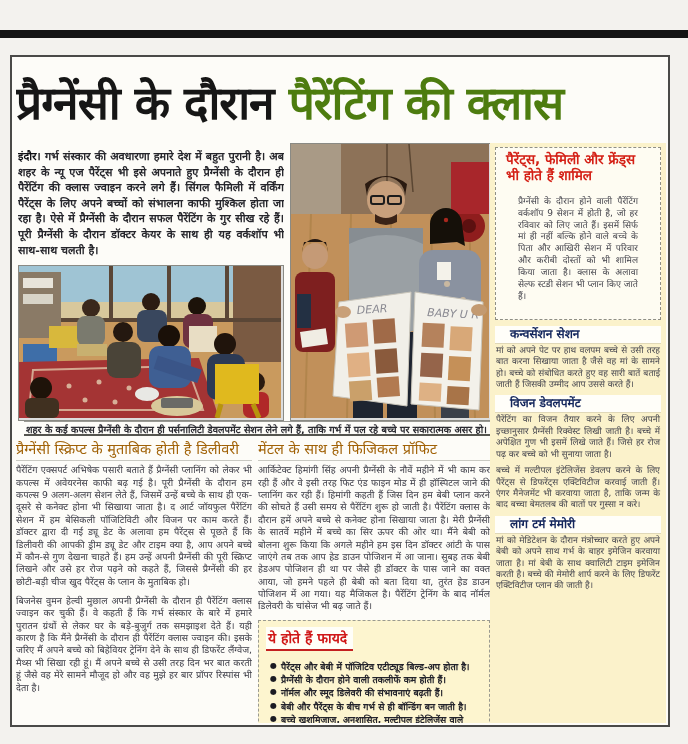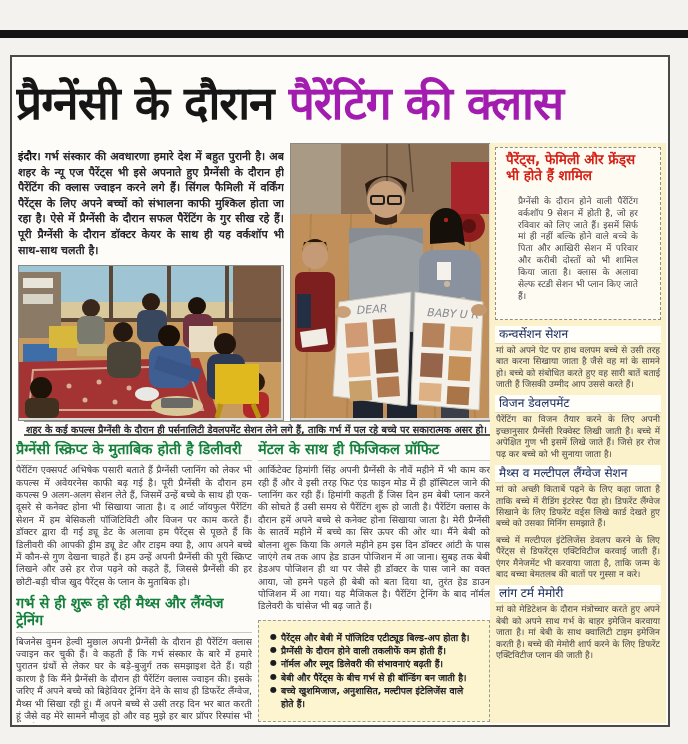--- a/index.html
+++ b/index.html
@@ -12,40 +12,40 @@
   .topbar{position:absolute;left:0;top:30px;width:688px;height:8px;background:#141414;}
   .paper{
     position:absolute;left:10px;top:55px;width:660px;height:672px;
     background:#fdfcf8;border:2px solid #4a4a48;box-sizing:border-box;
   }
   .headline{
     position:absolute;left:4px;top:6px;width:648px;height:80px;
     font-size:46px;font-weight:bold;line-height:80px;white-space:nowrap;
     overflow:hidden;letter-spacing:-1px;color:#161616;
   }
-  .headline .hl-red{color:#a21caf;}
+  .headline .hl-red{color:#4d7c0f;}
   .intro{
     position:absolute;left:6px;top:92px;width:266px;height:116px;overflow:hidden;
     font-size:11px;line-height:1.42;font-weight:600;color:#26262c;text-align:justify;
   }
   .intro .dateline{font-weight:800;color:#101014;}
   .photo{position:absolute;border:1px solid #8a8a84;background:#ddd;overflow:hidden;}
   #photo-couple{left:278px;top:86px;width:200px;height:276px;}
   #photo-workshop{left:6px;top:208px;width:264px;height:154px;}
   .caption{
     position:absolute;left:12px;top:364px;width:476px;height:15px;
     border-top:1px solid #9a9a94;border-bottom:2px solid #55554f;
     font-size:9.6px;font-weight:700;color:#2a2a30;line-height:15px;
     white-space:nowrap;overflow:hidden;padding:0 2px;box-sizing:border-box;
   }
   .col{position:absolute;top:384px;height:282px;overflow:hidden;}
   #col-a{left:4px;width:236px;}
   #col-b{left:246px;width:232px;}
   .story h2{
-    margin:0 0 3px 0;font-size:14.5px;line-height:1.2;font-weight:700;color:#15803d;
+    margin:0 0 3px 0;font-size:14.5px;line-height:1.2;font-weight:400;color:#a16207;
     border-bottom:1px solid #c9c9c2;padding-bottom:2px;
   }
   .story{margin-bottom:7px;}
   .story p{margin:0;font-size:9.3px;line-height:1.33;color:#3b3b45;text-align:justify;}
   .benefits{
     border:1.5px dashed #9a9a90;background:#fdf5cf;padding:6px 7px;box-sizing:border-box;
     margin-top:6px;
   }
   .benefits h3{
     margin:0 0 5px 0;display:inline-block;background:#fffef8;color:#d01818;
@@ -65,21 +65,21 @@
   .sb-box{
     border:1.5px dashed #8f8f85;background:#fefcf2;padding:4px 10px;margin-bottom:6px;
   }
   .sb-box h3{
     margin:0 0 4px 0;font-size:13.5px;line-height:1.18;font-weight:800;color:#d41f15;
   }
   .sb-box p{margin:12px;font-size:9px;line-height:1.32;color:#44444c;text-align:justify;}
   .sb-section{margin-bottom:5px;}
   .sb-section h4{
     margin:0 0 2px 0;background:#fffef9;color:#13265c;display:block;
-    font-size:12px;font-weight:400;padding:1px 4px;line-height:1.25;
+    font-size:12px;font-weight:700;padding:1px 15px;line-height:1.25;
     box-shadow:0 1px 0 #e0d8b8;
   }
   .sb-section p{margin:0;font-size:8.8px;line-height:1.3;color:#45454d;text-align:justify;padding:0 1px;}
   svg{display:block;}
 </style>
 </head>
 <body>
 
 <div class="topbar"></div>
 
@@ -250,31 +250,31 @@
   </div>
 
   <div class="caption">शहर के कई कपल्स प्रैग्नेंसी के दौरान ही पर्सनालिटी डेवलपमेंट सेशन लेने लगे हैं, ताकि गर्भ में पल रहे बच्चे पर सकारात्मक असर हो।</div>
 
   <div class="col" id="col-a">
     <div class="story">
       <h2>प्रैग्नेंसी स्क्रिप्ट के मुताबिक होती है डिलीवरी</h2>
       <p>पैरेंटिंग एक्सपर्ट अभिषेक पसारी बताते हैं प्रैग्नेंसी प्लानिंग को लेकर भी कपल्स में अवेयरनेस काफी बढ़ गई है। पूरी प्रैग्नेंसी के दौरान हम कपल्स 9 अलग-अलग सेशन लेते हैं, जिसमें उन्हें बच्चे के साथ ही एक-दूसरे से कनेक्ट होना भी सिखाया जाता है। द आर्ट जॉयफुल पैरेंटिंग सेशन में हम बेसिकली पॉजिटिविटी और विजन पर काम करते हैं। डॉक्टर द्वारा दी गई ड्यू डेट के अलावा हम पैरेंट्स से पूछते हैं कि डिलीवरी की आपकी ड्रीम ड्यू डेट और टाइम क्या है, आप अपने बच्चे में कौन-से गुण देखना चाहते हैं। हम उन्हें अपनी प्रैग्नेंसी की पूरी स्क्रिप्ट लिखने और उसे हर रोज पढ़ने को कहते हैं, जिससे प्रैग्नेंसी की हर छोटी-बड़ी चीज खुद पैरेंट्स के प्लान के मुताबिक हो।</p>
     </div>
     <div class="story">
-      <h2>गर्भ से ही शुरू हो रही मैथ्स और लैंग्वेज ट्रेनिंग</h2>
       <p>बिजनेस वुमन हेल्वी मुछाल अपनी प्रैग्नेंसी के दौरान ही पैरेंटिंग क्लास ज्वाइन कर चुकी हैं। वे कहती हैं कि गर्भ संस्कार के बारे में हमारे पुरातन ग्रंथों से लेकर घर के बड़े-बुजुर्ग तक समझाइश देते हैं। यही कारण है कि मैंने प्रैग्नेंसी के दौरान ही पैरेंटिंग क्लास ज्वाइन की। इसके जरिए मैं अपने बच्चे को बिहेवियर ट्रेनिंग देने के साथ ही डिफरेंट लैंग्वेज, मैथ्स भी सिखा रही हूं। मैं अपने बच्चे से उसी तरह दिन भर बात करती हूं जैसे वह मेरे सामने मौजूद हो और वह मुझे हर बार प्रॉपर रिस्पांस भी देता है।</p>
     </div>
   </div>
 
   <div class="col" id="col-b">
     <div class="story">
       <h2>मेंटल के साथ ही फिजिकल प्रॉफिट</h2>
       <p>आर्किटेक्ट हिमांगी सिंह अपनी प्रैग्नेंसी के नौवें महीने में भी काम कर रही हैं और वे इसी तरह फिट एंड फाइन मोड में ही हॉस्पिटल जाने की प्लानिंग कर रही हैं। हिमांगी कहती हैं जिस दिन हम बेबी प्लान करने की सोचते हैं उसी समय से पैरेंटिंग शुरू हो जाती है। पैरेंटिंग क्लास के दौरान हमें अपने बच्चे से कनेक्ट होना सिखाया जाता है। मेरी प्रैग्नेंसी के सातवें महीने में बच्चे का सिर ऊपर की ओर था। मैंने बेबी को बोलना शुरू किया कि अगले महीने हम इस दिन डॉक्टर आंटी के पास जाएंगे तब तक आप हेड डाउन पोजिशन में आ जाना। सुबह तक बेबी हेडअप पोजिशन ही था पर जैसे ही डॉक्टर के पास जाने का वक्त आया, जो हमने पहले ही बेबी को बता दिया था, तुरंत हेड डाउन पोजिशन में आ गया। यह मैजिकल है। पैरेंटिंग ट्रेनिंग के बाद नॉर्मल डिलेवरी के चांसेज भी बढ़ जाते हैं।</p>
     </div>
     <div class="benefits">
+      <h3>ये होते हैं फायदे</h3>
       <ul>
         <li>पैरेंट्स और बेबी में पॉजिटिव एटीट्यूड बिल्ड-अप होता है।</li>
         <li>प्रैग्नेंसी के दौरान होने वाली तकलीफें कम होती हैं।</li>
         <li>नॉर्मल और स्मूद डिलेवरी की संभावनाएं बढ़ती हैं।</li>
         <li>बेबी और पैरेंट्स के बीच गर्भ से ही बॉन्डिंग बन जाती है।</li>
         <li>बच्चे खुशमिजाज, अनुशासित, मल्टीपल इंटेलिजेंस वाले होते हैं।</li>
       </ul>
     </div>
   </div>
 
@@ -285,24 +285,20 @@
     </div>
     <div class="sb-section">
       <h4>कन्वर्सेशन सेशन</h4>
       <p>मां को अपने पेट पर हाथ वलपम बच्चे से उसी तरह बात करना सिखाया जाता है जैसे वह मां के सामने हो। बच्चे को संबोधित करते हुए वह सारी बातें बताई जाती हैं जिसकी उम्मीद आप उससे करते हैं।</p>
     </div>
     <div class="sb-section">
       <h4>विजन डेवलपमेंट</h4>
       <p>पैरेंटिंग का विजन तैयार करने के लिए अपनी इच्छानुसार प्रैग्नेंसी रिक्वेस्ट लिखी जाती है। बच्चे में अपेक्षित गुण भी इसमें लिखे जाते हैं। जिसे हर रोज पढ़ कर बच्चे को भी सुनाया जाता है।</p>
     </div>
     <div class="sb-section">
-      <h4>मैथ्स व मल्टीपल लैंग्वेज सेशन</h4>
-      <p>मां को अच्छी किताबें पढ़ने के लिए कहा जाता है ताकि बच्चे में रीडिंग इंटरेस्ट पैदा हो। डिफरेंट लैंग्वेज सिखाने के लिए डिफरेंट वर्ड्स लिखे कार्ड देखते हुए बच्चे को उसका मिनिंग समझाते हैं।</p>
-    </div>
-    <div class="sb-section">
       <p>बच्चे में मल्टीपल इंटेलिजेंस डेवलप करने के लिए पैरेंट्स से डिफरेंट्स एक्टिविटीज करवाई जाती हैं। एंगर मैनेजमेंट भी करवाया जाता है, ताकि जन्म के बाद बच्चा बेमतलब की बातों पर गुस्सा न करे।</p>
     </div>
     <div class="sb-section">
       <h4>लांग टर्म मेमोरी</h4>
       <p>मां को मेडिटेशन के दौरान मंत्रोच्चार करते हुए अपने बेबी को अपने साथ गर्भ के बाहर इमेजिन करवाया जाता है। मां बेबी के साथ क्वालिटी टाइम इमेजिन करती है। बच्चे की मेमोरी शार्प करने के लिए डिफरेंट एक्टिविटीज प्लान की जाती है।</p>
     </div>
   </div>
 
 </div>
 

